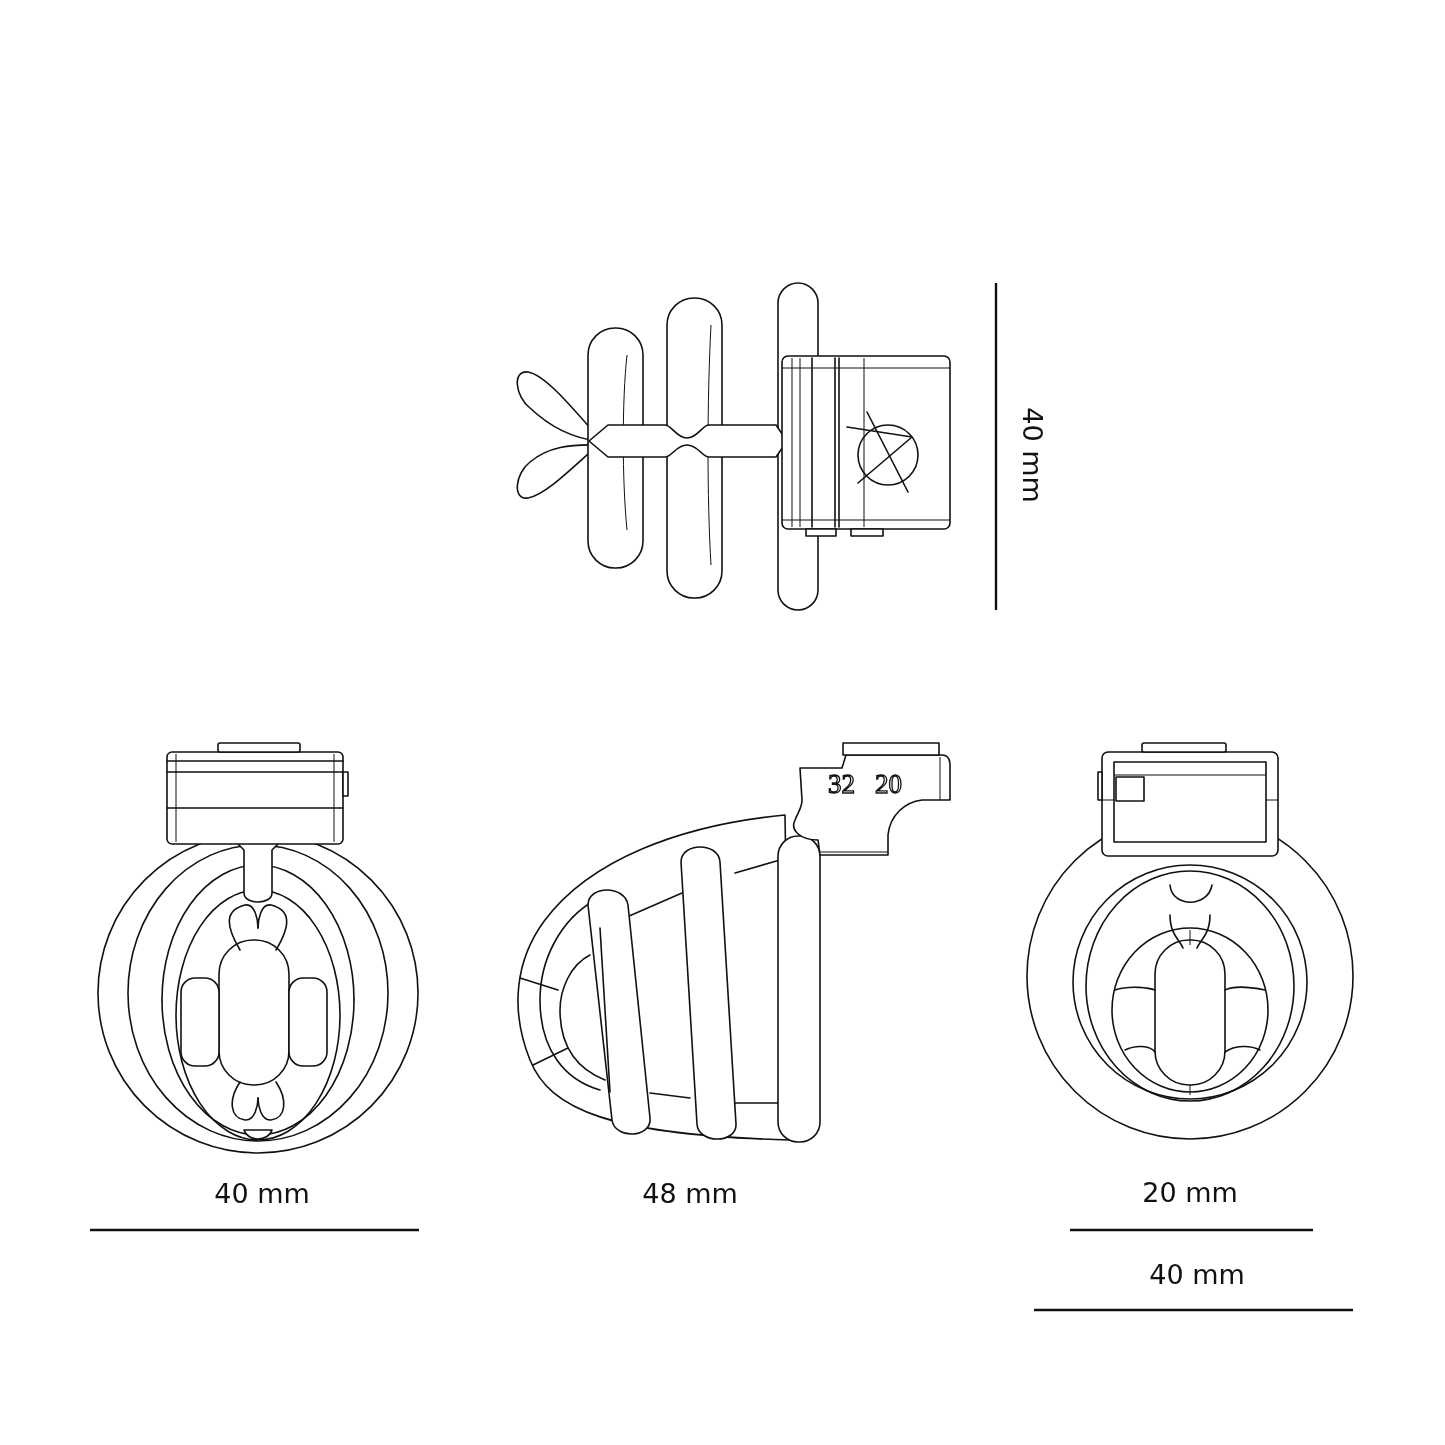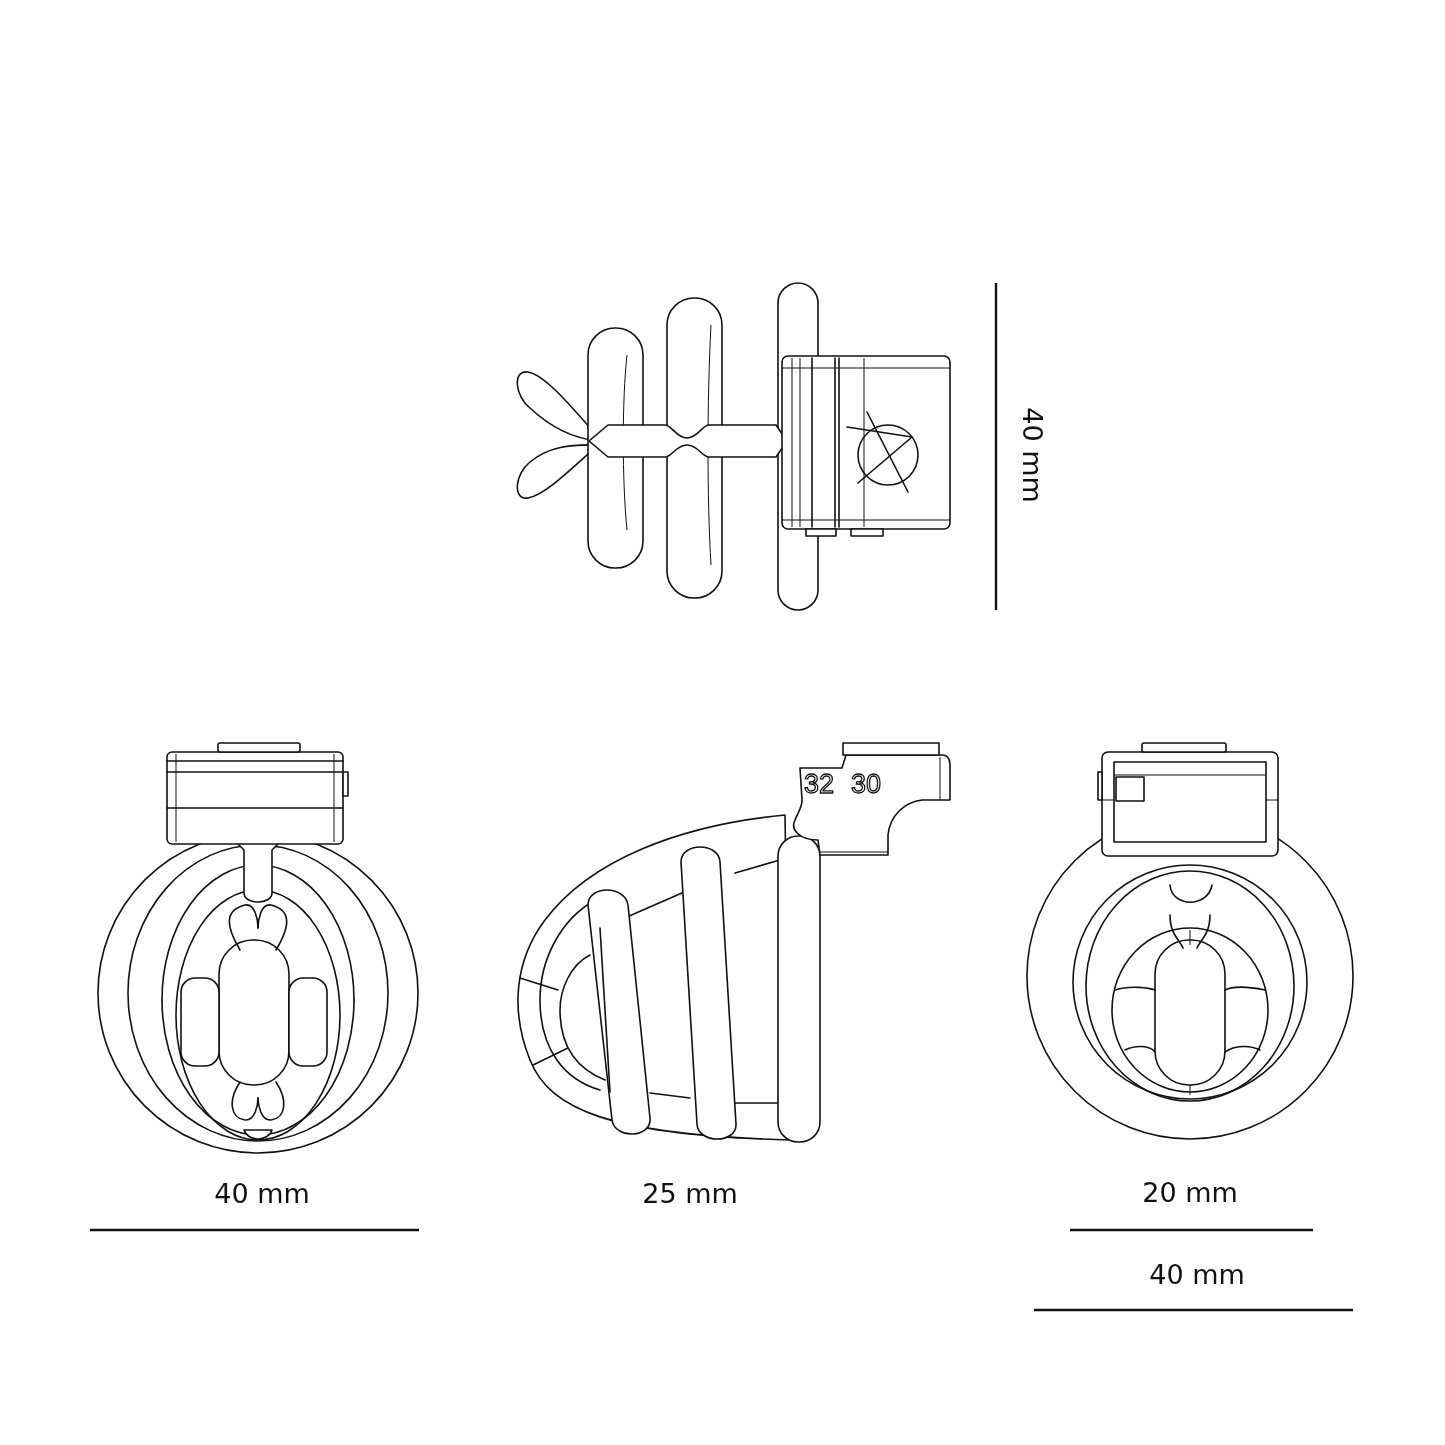--- a/index.html
+++ b/index.html
@@ -15,25 +15,26 @@
       font-size: 27px;
       color: #111111;
       white-space: nowrap;
       transform: translateX(-50%);
     }
     .label.vertical {
       transform: translate(-50%, -50%) rotate(90deg);
     }
     .engrave {
       position: absolute;
-      font-family: Liberation Sans, sans-serif;
+      font-family: Liberation Serif, serif;
       font-size: 27px;
       color: #ffffff;
       -webkit-text-stroke: 1.3px #111111;
       white-space: nowrap;
+      margin-left: 24px;
     }
   </style>
 </head>
 <body>
 
 <svg id="drawing" viewBox="0 0 1445 1445" xmlns="http://www.w3.org/2000/svg">
 
   <g>
 
     <path class="fl" d="M598,437 C570,405 545,375 528,372 C512,370 515,396 530,408 C548,425 570,438 598,441 Z"></path>
@@ -147,19 +148,19 @@
     <line class="thin" x1="1266" y1="800" x2="1278" y2="800"></line>
     <rect class="fl" x="1142" y="743" width="84" height="9" rx="2"></rect>
     <rect class="fl" x="1098" y="772" width="4" height="28"></rect>
 
     <line class="dim" x1="1070" y1="1230" x2="1313" y2="1230"></line>
     <line class="dim" x1="1034" y1="1310" x2="1353" y2="1310"></line>
   </g>
 </svg>
 
 <span class="engrave" style="left:804px; top:769px;">32</span>
-<span class="engrave" style="left:851px; top:769px;">30</span>
+<span class="engrave" style="left:851px; top:769px;">20</span>
 
 <span class="label vertical" style="left:1032px; top:455px;">40 mm</span>
 <span class="label" style="left:262px; top:1178px;">40 mm</span>
-<span class="label" style="left:690px; top:1178px;">25 mm</span>
+<span class="label" style="left:690px; top:1178px;">48 mm</span>
 <span class="label" style="left:1190px; top:1177px;">20 mm</span>
 <span class="label" style="left:1197px; top:1259px;">40 mm</span>
 
 </body></html>

